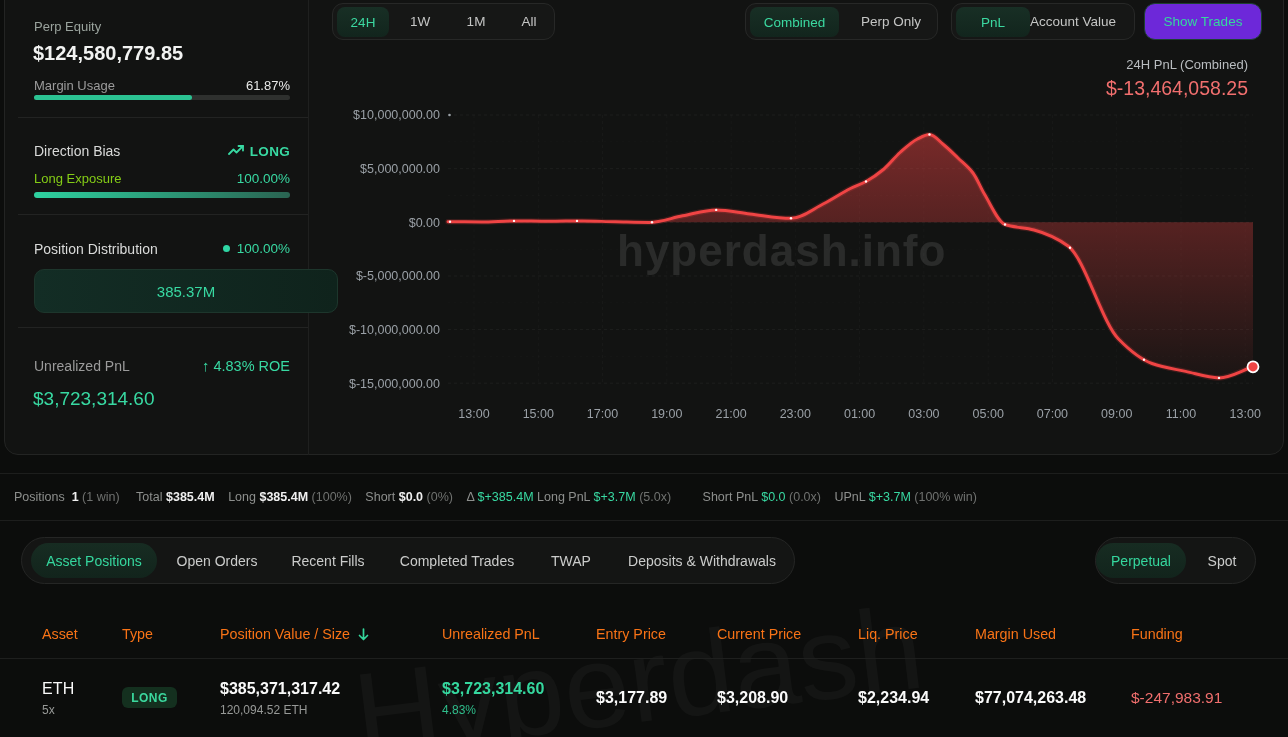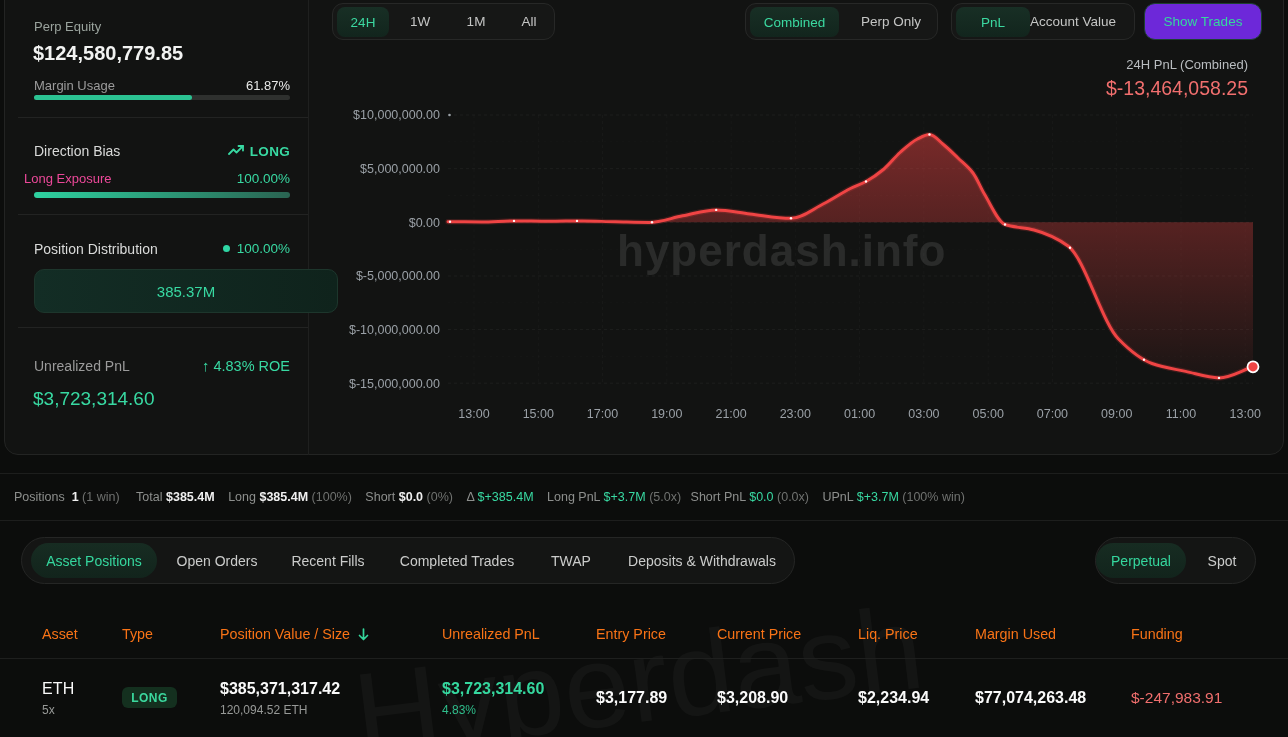--- a/index.html
+++ b/index.html
@@ -38,21 +38,21 @@
     <div style="width:61.8%;height:5px;border-radius:3px;background:#2bc292"></div>
   </div>
 <div class="hdiv" style="top:117px"></div>
 
 <div class="abs lbl2" style="left:34px;top:143px">Direction Bias</div>
 <div class="abs grn" style="right:998px;top:144px;font-size:13.5px;font-weight:bold;letter-spacing:.3px">
 <svg width="17" height="13" viewBox="0 0 17 13" style="margin-right:5px;vertical-align:-1px">
       <path d="M1 10 L5.5 5.5 L8.5 8.5 L15 2" fill="none" stroke="#38d9a2" stroke-width="1.8" stroke-linecap="round" stroke-linejoin="round"></path>
       <path d="M10.5 2 L15 2 L15 6.5" fill="none" stroke="#38d9a2" stroke-width="1.8" stroke-linecap="round" stroke-linejoin="round"></path>
     </svg>LONG</div>
-<div class="abs lbl" style="left:24px;top:171px;color:#ec4899">Long Exposure</div>
+<div class="abs lbl" style="left:34px;top:171px;color:#84cc16">Long Exposure</div>
 <div class="abs grn" style="right:998px;top:171px;font-size:13.5px">100.00%</div>
 <div class="bar" style="top:192px;height:6px;background:none">
     <div style="width:100%;height:6px;border-radius:3px;background:linear-gradient(90deg,#2ed2a0,#2a6351)"></div>
   </div>
 <div class="hdiv" style="top:214px"></div>
 
 <div class="abs lbl2" style="left:34px;top:241px">Position Distribution</div>
 <div class="abs grn" style="right:998px;top:241px;font-size:13.5px"><span style="display:inline-block;width:7px;height:7px;border-radius:50%;background:#2fd6a4;margin-right:7px;vertical-align:1px"></span>100.00%</div>
 <div class="abs" style="left:34px;top:269px;width:304px;height:44px;border-radius:10px;border:1px solid #1d362c;background:linear-gradient(90deg,#132d25,#0f231c);display:flex;align-items:center;justify-content:center">
     <span class="grn" style="font-size:15px">385.37M</span>
@@ -153,22 +153,22 @@
 </svg>
 
 <div class="abs" style="left:0;top:473px;width:1288px;height:1px;background:#1d1e1d"></div>
 <div class="abs" style="left:0;top:520px;width:1288px;height:1px;background:#1d1e1d"></div>
 <div class="abs" style="left:14px;top:490px;font-size:12.5px;color:#8d8f8d;white-space:nowrap">
 Positions&nbsp; <b style="color:#f0f0f0">1</b> <span style="color:#6f716f">(1 win)</span>
 <span style="margin-left:13px">Total</span> <b style="color:#f0f0f0">$385.4M</b>
 <span style="margin-left:10px">Long</span> <b style="color:#f0f0f0">$385.4M</b> <span style="color:#6f716f">(100%)</span>
 <span style="margin-left:10px">Short</span> <b style="color:#f0f0f0">$0.0</b> <span style="color:#6f716f">(0%)</span>
 <span style="margin-left:10px">Δ</span> <span class="grn">$+385.4M</span>
-<span style="margin-left:10px">Long PnL</span> <span class="grn">$+3.7M</span> <span style="color:#6f716f">(5.0x)</span>
-<span style="margin-left:6px">Short PnL</span> <span class="grn">$0.0</span> <span style="color:#6f716f">(0.0x)</span>
+<span style="">Long PnL</span> <span class="grn">$+3.7M</span> <span style="color:#6f716f">(5.0x)</span>
+<span style="margin-left:28px">Short PnL</span> <span class="grn">$0.0</span> <span style="color:#6f716f">(0.0x)</span>
 <span style="margin-left:10px">UPnL</span> <span class="grn">$+3.7M</span> <span style="color:#6f716f">(100% win)</span>
 </div>
 
 <div class="abs" style="left:348px;top:657px;font-size:118px;line-height:1;color:rgba(255,255,255,0.035);transform:rotate(-7deg);transform-origin:0 0;white-space:nowrap">Hyperdash</div>
 
 <div class="btabgrp" style="left:21px;width:774px"></div>
 <div class="bpill" style="left:31px;width:126px">Asset Positions</div>
 <div class="btabtxt" style="left:217px">Open Orders</div>
 <div class="btabtxt" style="left:328px">Recent Fills</div>
 <div class="btabtxt" style="left:457px">Completed Trades</div>

